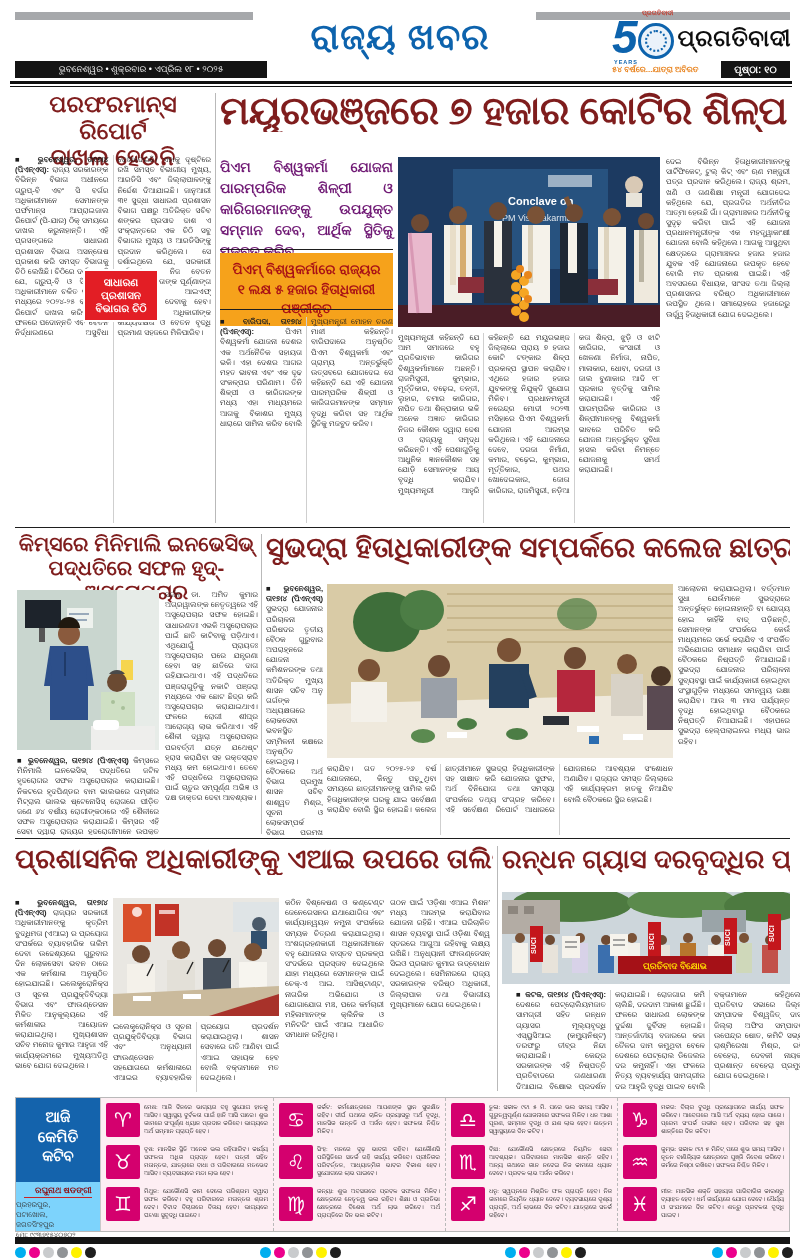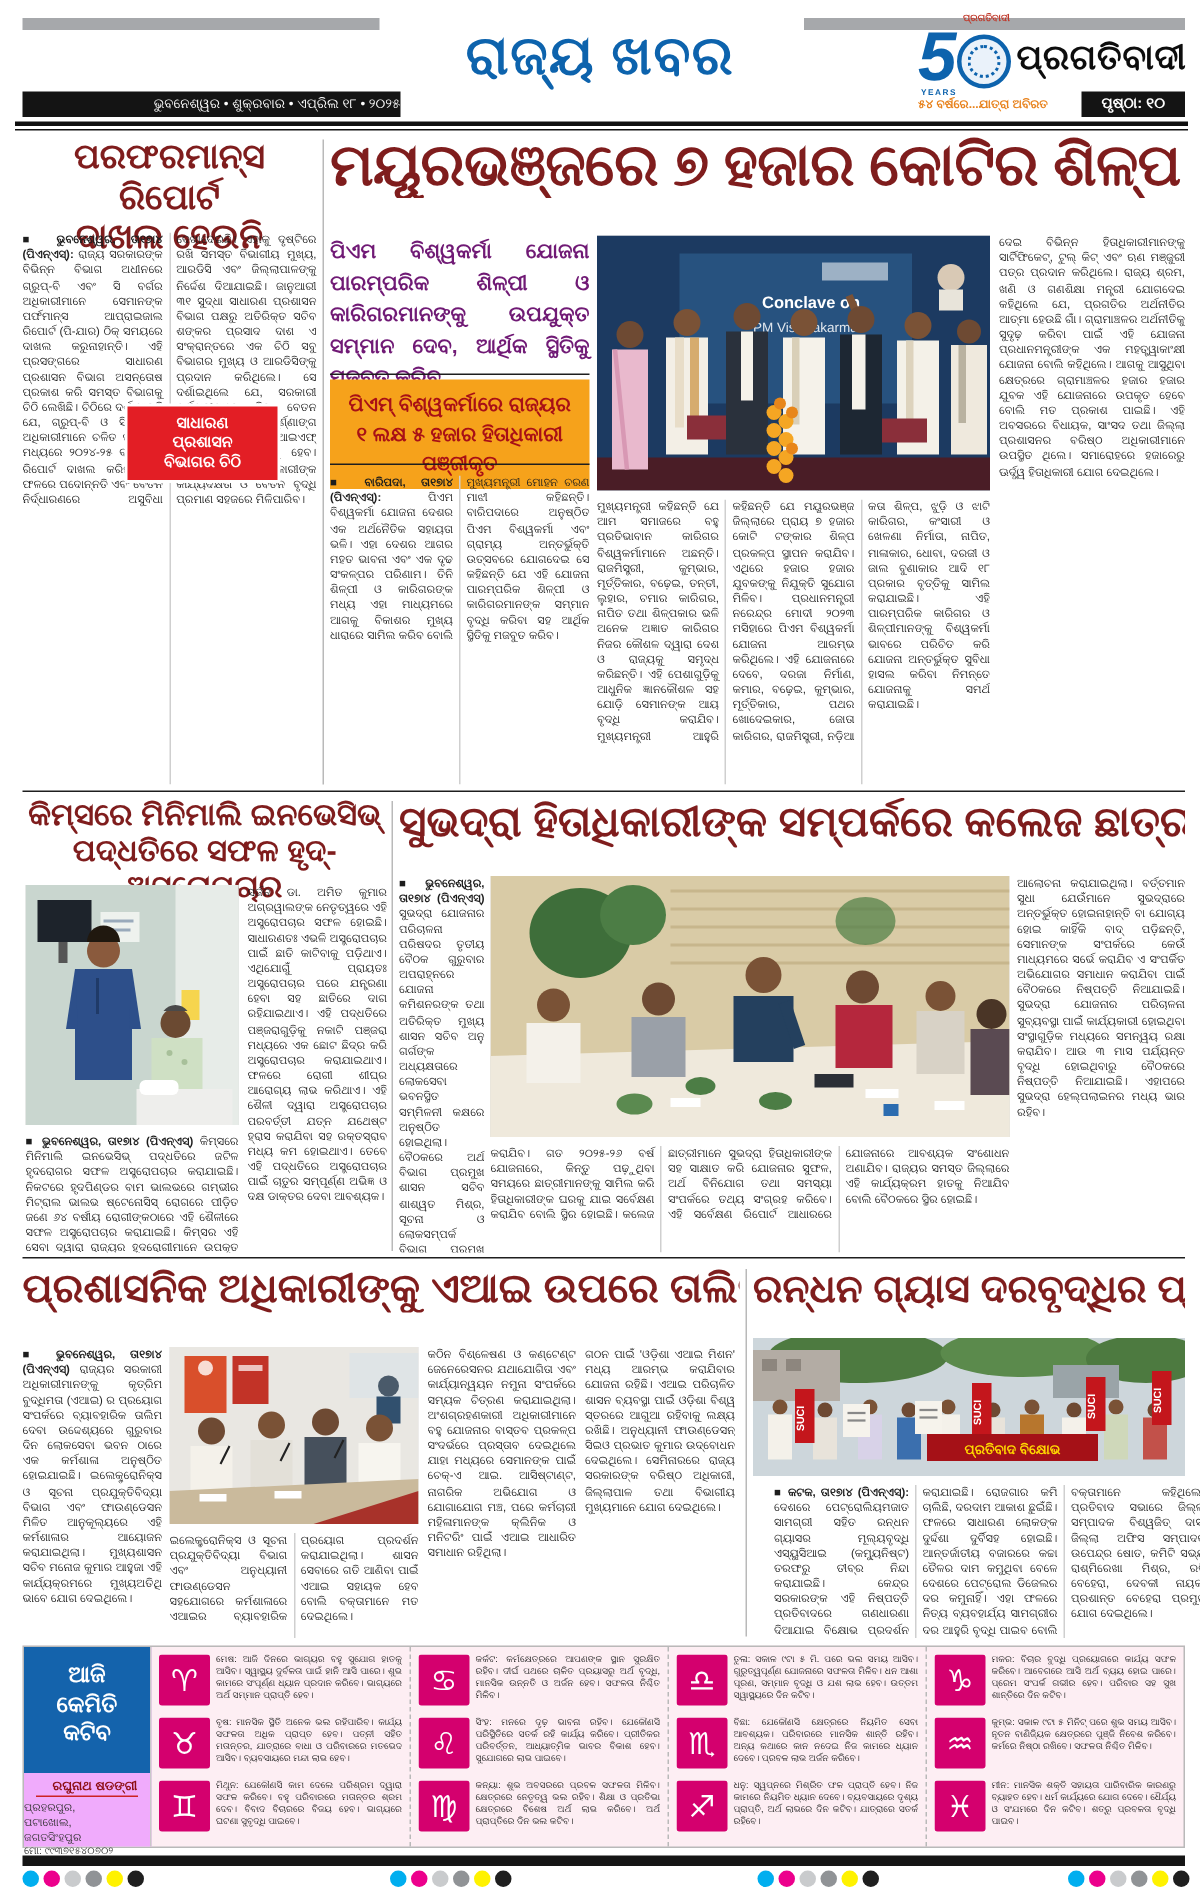--- a/index.html
+++ b/index.html
@@ -25,28 +25,28 @@
   .brand-mini{font-size:6.5px;color:#c0392b;font-weight:bold;line-height:1;}
   .brand-5{font-size:46px;font-weight:bold;font-style:italic;color:#0d63ad;line-height:.9;}
   .emblem{width:30px;height:30px;border:3px solid #0d63ad;border-radius:50%;position:relative;background:#eaf2fa;}
   .emblem:after{content:"";position:absolute;inset:4px;border:2px dotted #0d63ad;border-radius:50%;}
   .brand-name{font-size:23px;font-weight:bold;color:#0d0d0d;line-height:1;margin-left:4px;letter-spacing:.5px;}
   .brand-years{font-size:5.5px;color:#0d63ad;font-weight:bold;letter-spacing:1px;}
   .brand-tag{font-size:8px;color:#e8821c;font-weight:bold;}
   
   .h-center{text-align:center;line-height:1.16;}
   .redbox{background:#e31e25;color:#fff;text-align:center;font-weight:bold;font-size:10.5px;line-height:1.25;
-          padding:5px 19px;box-shadow:0 0 0 2px #fff;}
+          padding:5px 5px;box-shadow:0 0 0 2px #fff;}
   
   .deck{font-size:14px;font-weight:bold;line-height:1.5;text-align:justify;color:#701a75;}
   .hilite{background:#f6a21b;color:#a81016;font-weight:bold;font-size:13.5px;text-align:center;line-height:1.45;padding:7px 4px;}
   .photo{display:block;background:#ddd;}
   
   .horo{border:1px solid #b9b9b9;background:#fdeef3;}
-  .horo-left{background:#f0abfc;border-right:1px solid #c9c9c9;}
+  .horo-left{background:#7dd3fc;border-right:1px solid #c9c9c9;}
   .horo-blue{background:#1463ac;color:#fff;font-weight:bold;font-size:15px;text-align:center;line-height:1.3;padding-top:9px;height:75px;}
   .astro-name{display:block;text-align:right;font-size:8.5px;font-weight:bold;color:#8d0e13;margin:3px auto 2px;
               border-bottom:1px solid #c22;width:80%;padding-bottom:1px;}
   .astro-line{display:block;text-align:left;font-size:7.4px;color:#333;line-height:1.35;}
   .horo-grid{display:flex;height:133px;}
   .horo-col{width:25%;padding:5px 5px 0 5px;box-sizing:border-box;}
   .horo-col + .horo-col{border-left:1px dashed #b9b9b9;}
   .sign{display:flex;gap:4px;margin-bottom:4px;height:38px;overflow:hidden;}
   .tile{flex:0 0 34px;height:34px;background:#d4006e;border-radius:2px;color:#fff;font-size:20px;
         display:flex;align-items:center;justify-content:center;font-family:"DejaVu Sans",sans-serif;}
@@ -71,21 +71,21 @@
     <div class="brand-mini" style="margin-left:30px;">ପ୍ରଗତିବାଦୀ</div>
     <div class="brand">
       <span class="brand-5">5</span>
       <span class="emblem" style="margin-top:6px;"></span>
       <span class="brand-name" style="margin-top:10px;">ପ୍ରଗତିବାଦୀ</span>
     </div>
     <div class="brand-years" style="margin-left:2px;">YEARS</div>
     <div class="brand-tag">୫୪ ବର୍ଷରେ...ଯାତ୍ରା ଅବିରତ</div>
   </div>
 
-  <div class="abs datebar" style="left:15px;top:61px;width:252px;height:17px;text-align:right;">ଭୁବନେଶ୍ୱର • ଶୁକ୍ରବାର • ଏପ୍ରିଲ ୧୮ • ୨୦୨୫</div>
+  <div class="abs datebar" style="left:15px;top:61px;width:252px;height:17px;">ଭୁବନେଶ୍ୱର • ଶୁକ୍ରବାର • ଏପ୍ରିଲ ୧୮ • ୨୦୨୫</div>
   <div class="abs pagebox" style="left:721px;top:61px;width:69px;height:17px;">ପୃଷ୍ଠା: ୧୦</div>
 
   <div class="abs rule-thick" style="left:10px;top:81px;width:782px;"></div>
   <div class="abs rule-thin" style="left:10px;top:86px;width:782px;"></div>
 
   <div class="abs" style="left:15px;top:91px;width:775px;height:433px;">
 
     <article class="abs" style="left:0;top:0;width:196px;height:433px;">
       <h2 class="h-center" style="font-size:23px;">
         <span>ପରଫରମାନ୍ସ ରିପୋର୍ଟ</span><br>

